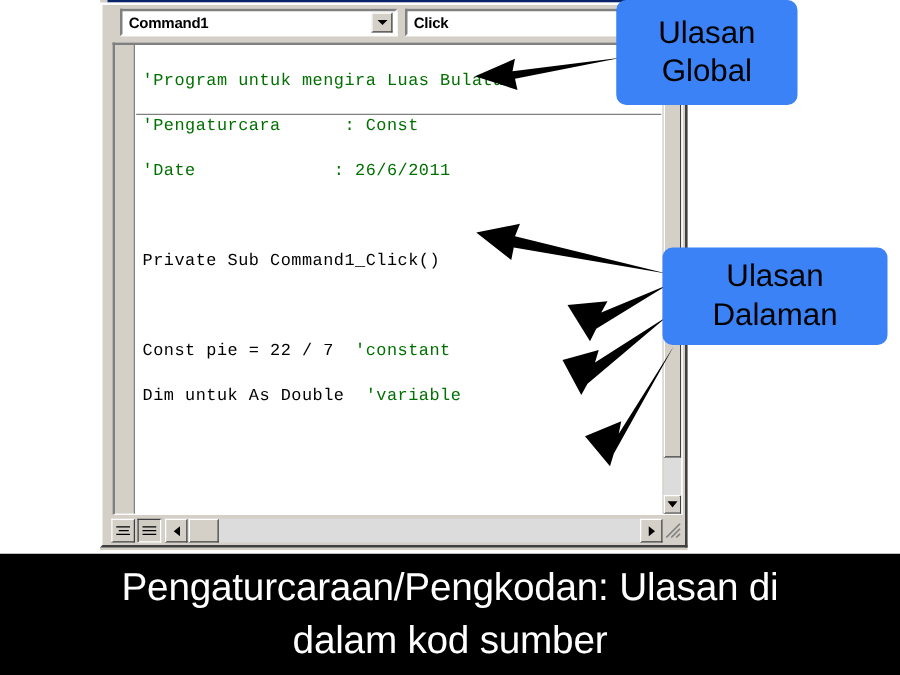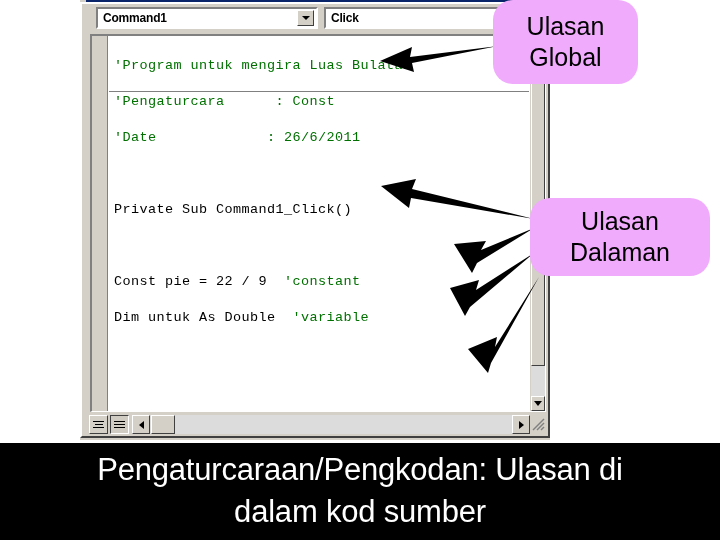--- a/index.html
+++ b/index.html
@@ -296,22 +296,22 @@
     position: absolute;
     right: 2px;
     top: 412px;
     width: 16px;
     height: 16px;
   }
 
   
   .callout {
     position: absolute;
-    background: #f0abfc;
-    border-radius: 20px;
+    background: #3b82f6;
+    border-radius: 8px;
     color: #000000;
     font-family: "Liberation Sans", sans-serif;
     font-size: 25px;
     line-height: 31px;
     text-align: center;
     display: flex;
     flex-direction: column;
     justify-content: center;
     align-items: center;
     box-sizing: border-box;
@@ -387,21 +387,21 @@
       <div class="code-area">
         <div class="gutter"></div>
 
         <div class="code-text">
 <span class="code-line"><span class="cm">'Program untuk mengira Luas Bulatan</span></span>
 <span class="code-line"><span class="cm">'Pengaturcara      : Const</span></span>
 <span class="code-line"><span class="cm">'Date             : 26/6/2011</span></span>
 <span class="blank"></span>
 <span class="code-line"><span>Private Sub Command1_Click()</span></span>
 <span class="blank"></span>
-<span class="code-line"><span>Const pie = 22 / 9</span>  <span class="cm">'constant</span></span>
+<span class="code-line"><span>Const pie = 22 / 7</span>  <span class="cm">'constant</span></span>
 <span class="code-line"><span>Dim untuk As Double</span>  <span class="cm">'variable</span></span>
 
 
 
 
 
 
 
 
 

